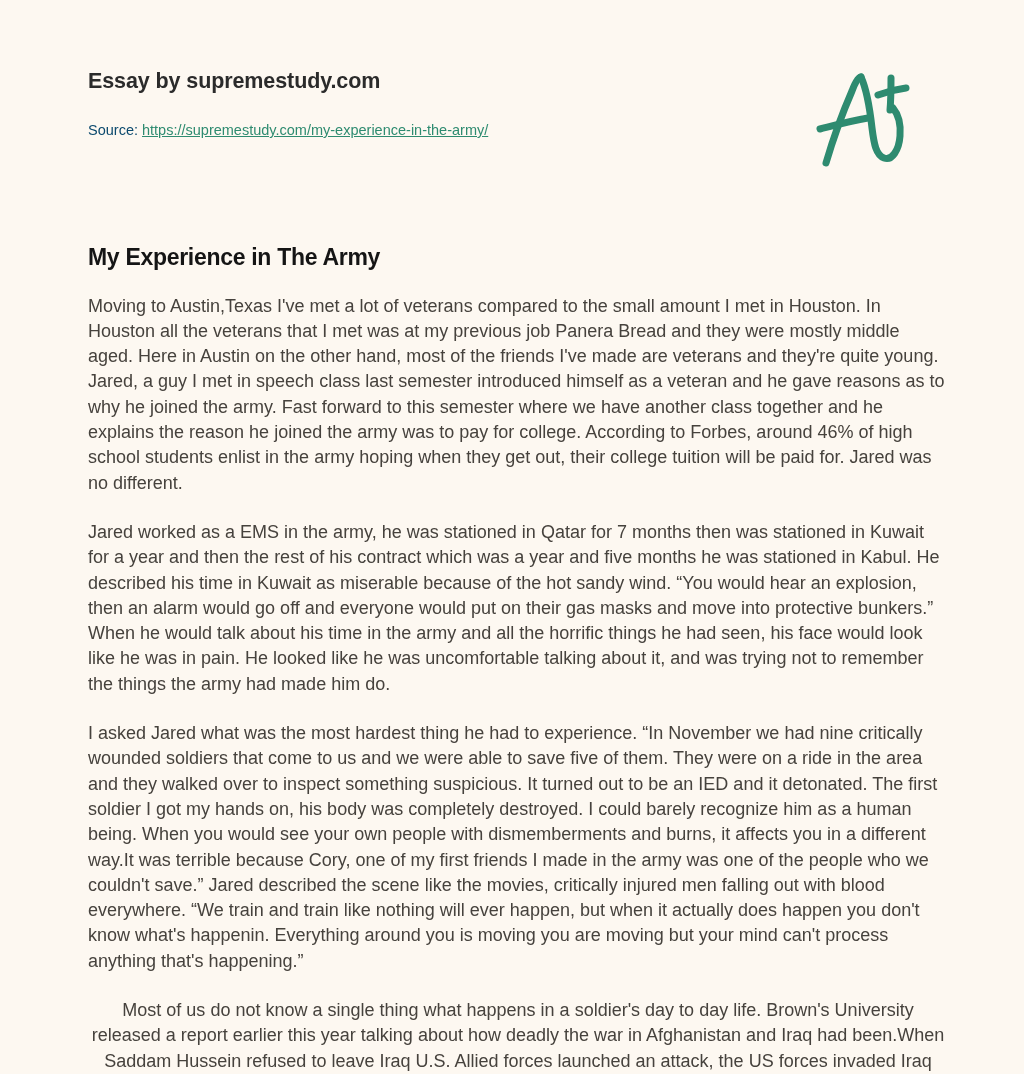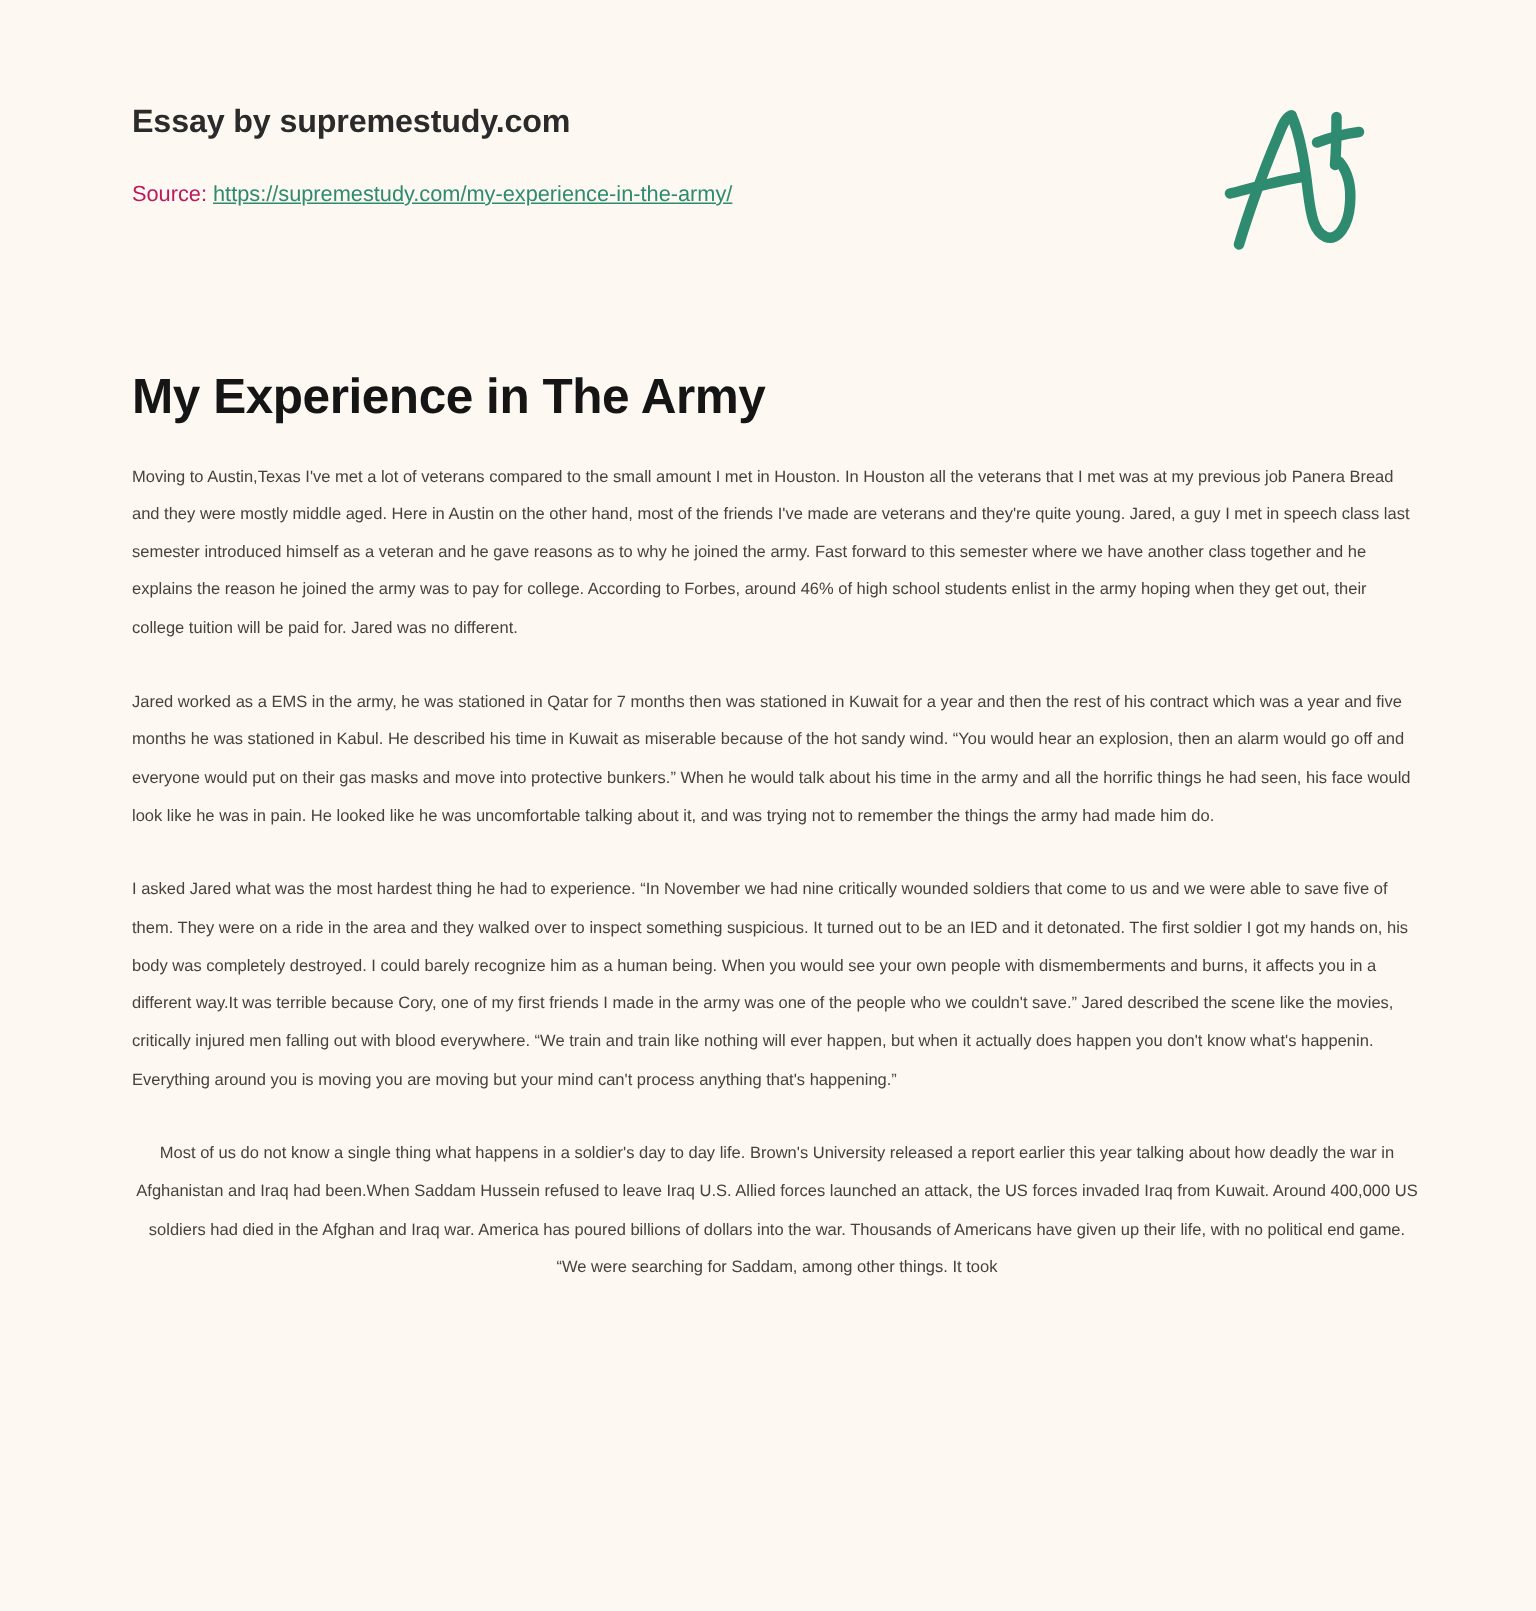--- a/index.html
+++ b/index.html
@@ -45,21 +45,21 @@
 
   .source-line {
     position: absolute;
     left: 88px;
     top: 122px;
     font-size: 14.5px;
     color: #8b8680;
     white-space: nowrap;
   }
   .source-label {
-    color: #be185d;
+    color: #0c4a6e;
     text-align: center;
   }
   .source-url {
     color: #2e8b70;
     margin-top: 32px;
   }
 
   
   .logo {
     position: absolute;
@@ -76,31 +76,31 @@
 
   
   .article {
     position: absolute;
     left: 88px;
     top: 244px;
     width: 860px;
   }
 
   .article-title {
-    font-size: 33px;
+    font-size: 23px;
     font-weight: bold;
     color: #151515;
     letter-spacing: -0.3px;
     line-height: 1.2;
     margin: 0 0 22px 0;
   }
 
   .body-text p {
     margin: 0 0 24px 0;
-    font-size: 11px;
+    font-size: 18px;
     line-height: 25.3px;
     color: #46423d;
     text-align: left;
     word-spacing: 0px;
   }
   .body-text p:last-child {
     margin-bottom: 0;
     text-align: center;
   }
 </style>

